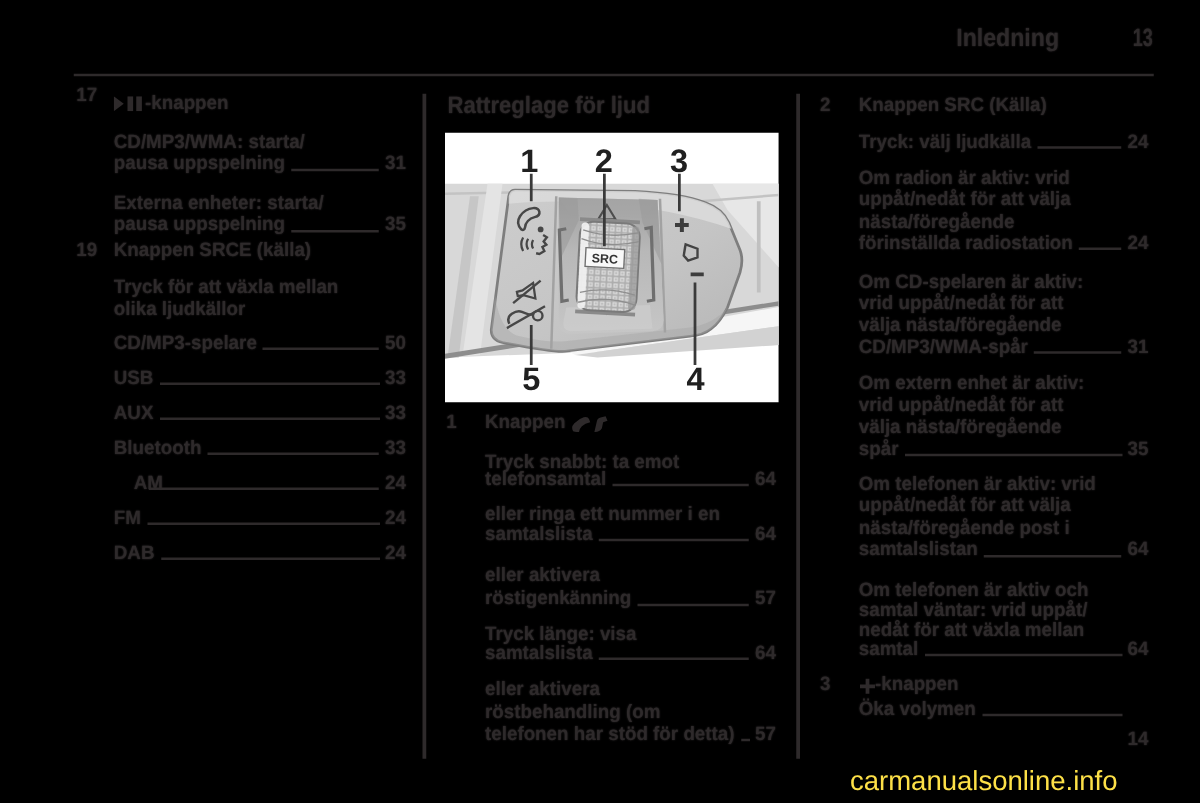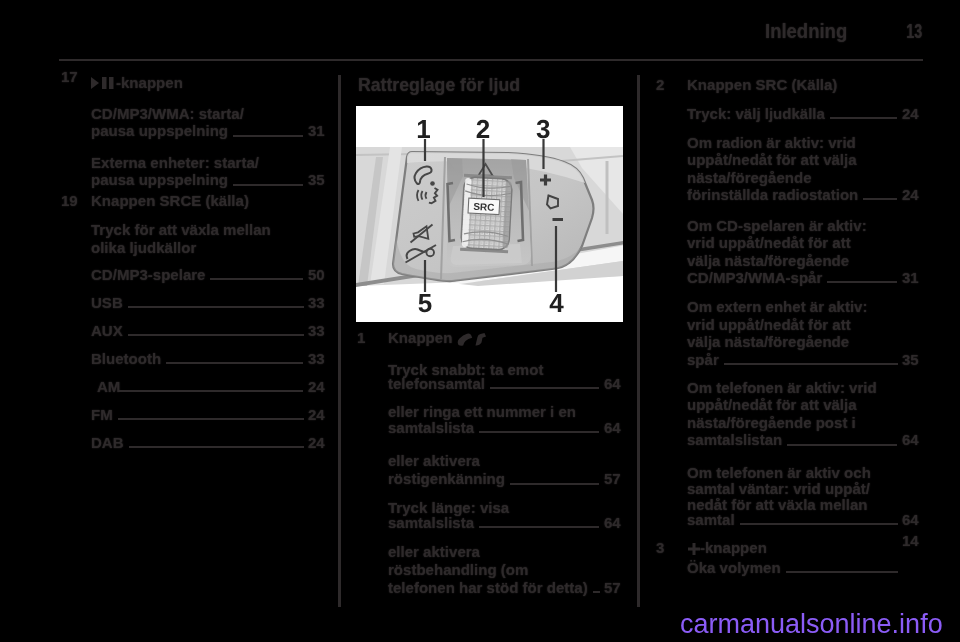--- a/index.html
+++ b/index.html
@@ -1,21 +1,21 @@
 <!DOCTYPE html>
 <html><head><meta charset="utf-8">
 <style>
 html,body{margin:0;padding:0;background:#000;}
 body{position:relative;width:960px;height:642px;overflow:hidden;font-family:"Liberation Sans",sans-serif;}
 .t{position:absolute;font-weight:bold;font-size:15.5px;line-height:17.5px;color:#2e2a2b;white-space:nowrap;text-shadow:0 0 1.6px #2e2a2b;transform:scaleX(0.97);transform-origin:0 0;}
 .ld{position:absolute;height:2px;background:#2e2a2b;}
 .h1{position:absolute;font-weight:bold;font-size:20px;line-height:21px;color:#2e2a2b;white-space:nowrap;transform:scaleX(0.925);transform-origin:0 0;text-shadow:0 0 1.6px #2e2a2b;}
 .h2{position:absolute;font-weight:bold;font-size:19px;line-height:20px;color:#2e2a2b;white-space:nowrap;transform:scaleX(0.93);transform-origin:0 0;text-shadow:0 0 1.6px #2e2a2b;}
 .ic{position:absolute;}
-.wm{position:absolute;font-size:27px;line-height:27px;color:#8b5cf6;white-space:nowrap;text-align:center;}
+.wm{position:absolute;font-size:22px;line-height:27px;color:#fde047;white-space:nowrap;text-align:center;}
 </style></head>
 <body>
 
 <div class="h1" style="left:765px;top:20.6px">Inledning</div>
 
 <div class="h1" style="right:37.5px;top:20.6px;transform-origin:100% 0;transform:scaleX(0.72)">13</div>
 
 <div style="position:absolute;left:59px;top:59px;width:864px;height:2px;background:#2e2a2b"></div>
 
 <div style="position:absolute;left:338px;top:75px;width:3px;height:532px;background:#2e2a2b"></div>
@@ -53,21 +53,21 @@
 <div class="t" style="left:308px;top:265.7px">50</div>
 <div class="t" style="left:91px;top:293.8px">USB</div>
 <div class="ld" style="left:128px;top:305.9px;width:176px"></div>
 <div class="t" style="left:308px;top:293.8px">33</div>
 <div class="t" style="left:91px;top:321.9px">AUX</div>
 <div class="ld" style="left:128px;top:334.0px;width:176px"></div>
 <div class="t" style="left:308px;top:321.9px">33</div>
 <div class="t" style="left:91px;top:350.0px">Bluetooth</div>
 <div class="ld" style="left:166px;top:362.1px;width:137px"></div>
 <div class="t" style="left:308px;top:350.0px">33</div>
-<div class="t" style="left:97px;top:378.1px">AM</div>
+<div class="t" style="left:107px;top:378.1px">AM</div>
 <div class="ld" style="left:119px;top:390.2px;width:184px"></div>
 <div class="t" style="left:308px;top:378.1px">24</div>
 <div class="t" style="left:91px;top:406.2px">FM</div>
 <div class="ld" style="left:118px;top:418.3px;width:186px"></div>
 <div class="t" style="left:308px;top:406.2px">24</div>
 <div class="t" style="left:91px;top:434.3px">DAB</div>
 <div class="ld" style="left:129px;top:446.4px;width:175px"></div>
 <div class="t" style="left:308px;top:434.3px">24</div>
 
 <div class="h2" style="left:358px;top:75.2px">Rattreglage för ljud</div>
@@ -275,14 +275,14 @@
 
 <div class="t" style="left:656px;top:539.2px">3</div>
 
 <svg class="ic" style="left:687px;top:541.5px" width="14" height="14" viewBox="0 0 14 14">
     <path d="M1,7 h12 M7,1 v12" stroke="#2e2a2b" stroke-width="3" fill="none"></path>
   </svg>
 <div class="t" style="left:700px;top:539.2px">-knappen</div>
 
 <div class="t" style="left:687px;top:558.9px">Öka volymen</div>
 <div class="ld" style="left:786px;top:571.0px;width:112px"></div>
-<div class="t" style="left:902px;top:532px">14</div>
+<div class="t" style="left:902px;top:583px">14</div>
 
 <div class="wm" style="left:680px;top:611px">carmanualsonline.info</div>
 </body></html>

